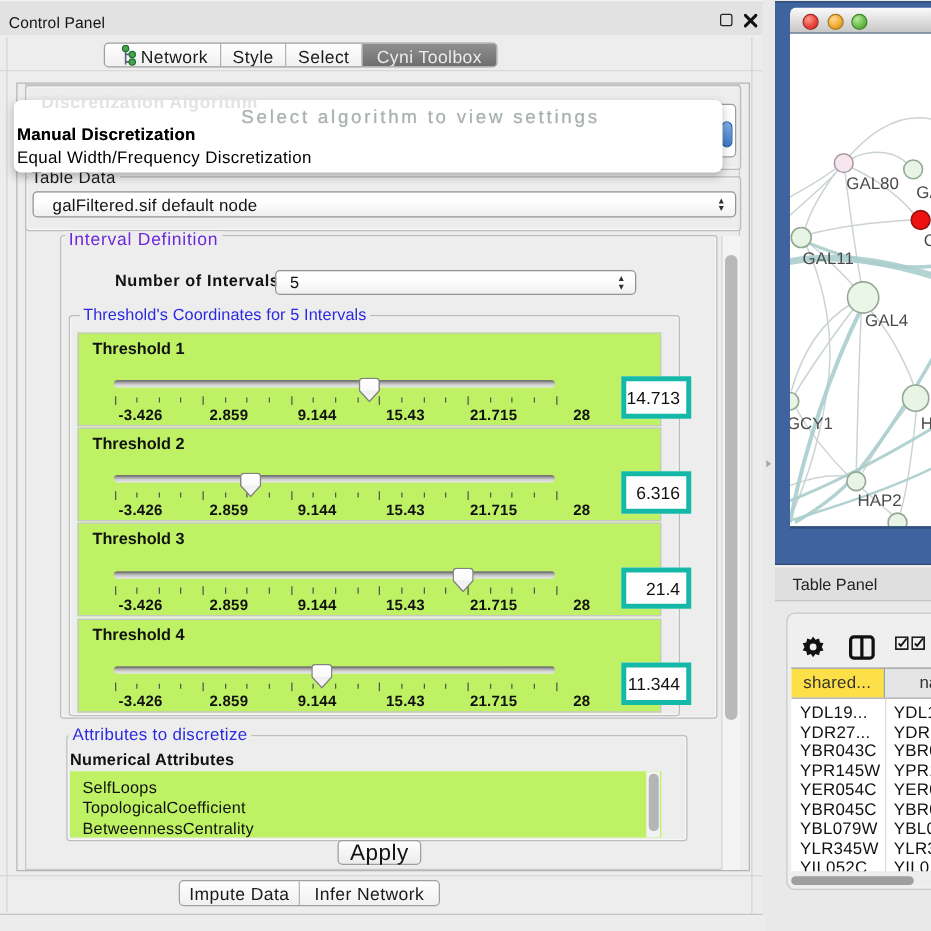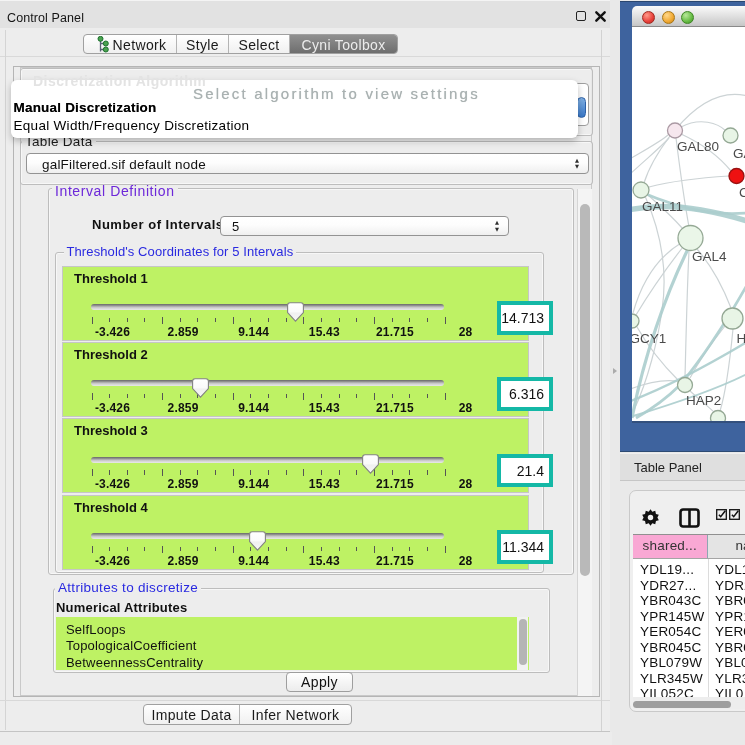--- a/index.html
+++ b/index.html
@@ -290,21 +290,21 @@
 
 <div class="grp" style="left:53px;top:587.5px;width:495px;height:83px;"></div>
 <div class="glab" style="left:55px;top:580.5px;color:#2a2ae0;font-size:13.5px;letter-spacing:0.3px;">Attributes to discretize</div>
 <div class="abs b t13" style="left:56px;top:599.5px;letter-spacing:0.2px;">Numerical Attributes</div>
 <div class="abs" style="left:56px;top:617px;width:473px;height:53px;background:#bef264;overflow:hidden;">
   <div style="position:absolute;left:10px;top:5px;font-size:13px;letter-spacing:0.2px;color:#111;line-height:16.3px;">SelfLoops<br>TopologicalCoefficient<br>BetweennessCentrality</div>
   <div style="position:absolute;right:1px;top:0;width:11px;height:53px;background:#f2f2f2;"></div>
   <div style="position:absolute;right:2.5px;top:2px;width:8px;height:46px;background:#b5b5b5;border-radius:4px;"></div>
 </div>
 
-<div class="abs" style="left:270px;top:672px;width:67px;height:20px;border:1px solid #9e9e9e;border-radius:4px;background:linear-gradient(180deg,#fff,#ececec);box-sizing:border-box;text-align:center;line-height:18.5px;font-size:14px;letter-spacing:0.4px;color:#111;margin-left:16px;">Apply</div>
+<div class="abs" style="left:270px;top:672px;width:67px;height:20px;border:1px solid #9e9e9e;border-radius:4px;background:linear-gradient(180deg,#fff,#ececec);box-sizing:border-box;text-align:center;line-height:18.5px;font-size:18px;letter-spacing:0.4px;color:#111;">Apply</div>
 
 <div class="abs" style="left:577px;top:189px;width:15px;height:507px;background:#f4f4f4;border-left:1px solid #d5d5d5;box-sizing:border-box;"></div>
 <div class="abs" style="left:580px;top:204px;width:9.5px;height:372px;background:#b9b9b9;border-radius:5px;"></div>
 
 <div class="tabgrp" style="left:143px;top:704px;height:21px;">
   <div class="tab" style="width:96px;line-height:21px;">Impute Data</div>
   <div class="tab" style="width:111px;line-height:21px;">Infer Network</div>
 </div>
 <div class="abs" style="left:0;top:700px;width:610px;height:1px;background:#d8d8d8;"></div>
 <div class="abs" style="left:0;top:731px;width:610px;height:1px;background:#c4c4c4;"></div>
@@ -392,21 +392,21 @@
 <svg class="abs" style="left:716px;top:509px;" width="11" height="11" viewBox="0 0 11 11">
     <rect x="0.7" y="0.7" width="9.6" height="9.6" fill="none" stroke="#111" stroke-width="1.3"></rect>
     <path d="M2.9 5.8 L4.7 7.7 L9.3 1.8" fill="none" stroke="#111" stroke-width="1.5"></path>
   </svg>
 <svg class="abs" style="left:728.5px;top:509px;" width="11" height="11" viewBox="0 0 11 11">
     <rect x="0.7" y="0.7" width="9.6" height="9.6" fill="none" stroke="#111" stroke-width="1.3"></rect>
     <path d="M2.9 5.8 L4.7 7.7 L9.3 1.8" fill="none" stroke="#111" stroke-width="1.5"></path>
   </svg>
 
 <div class="abs" style="left:633px;top:534px;width:112px;height:164px;background:#fff;border-top:1px solid #909090;overflow:hidden;">
-  <div style="position:absolute;left:0;top:0;width:74.5px;height:22.5px;background:#f9a8d4;border-right:1px solid #8fa6b2;box-sizing:border-box;text-align:center;font-size:13.5px;letter-spacing:0.2px;color:#333;line-height:22.5px;">shared...</div>
+  <div style="position:absolute;left:0;top:0;width:74.5px;height:22.5px;background:#fde047;border-right:1px solid #8fa6b2;box-sizing:border-box;text-align:center;font-size:13.5px;letter-spacing:0.2px;color:#333;line-height:22.5px;">shared...</div>
   <div style="position:absolute;left:74.5px;top:0;width:38px;height:22.5px;background:#e4e4e4;box-sizing:border-box;font-size:13.5px;color:#333;line-height:22.5px;padding-left:28px;">na</div>
   <div style="position:absolute;left:0;top:22.5px;width:112px;height:1px;background:#a5a5a5;"></div>
     <div style="position:absolute;left:74.5px;top:23.5px;width:1px;height:141px;background:#dcdcdc;"></div>
   <div style="position:absolute;left:7px;top:27px;font-size:13.5px;letter-spacing:0.2px;color:#111;line-height:15.5px;">YDL19...<br>YDR27...<br>YBR043C<br>YPR145W<br>YER054C<br>YBR045C<br>YBL079W<br>YLR345W<br>YIL052C</div>
   <div style="position:absolute;left:82px;top:27px;font-size:13.5px;letter-spacing:0.2px;color:#111;line-height:15.5px;">YDL1<br>YDR2<br>YBR0<br>YPR1<br>YER0<br>YBR0<br>YBL0<br>YLR3<br>YIL0</div>
 </div>
 <div class="abs" style="left:633px;top:697px;width:112px;height:12px;background:#ededed;"></div>
 <div class="abs" style="left:633px;top:700.5px;width:98px;height:7.5px;background:#9e9e9e;border-radius:4px;"></div>
 
 </body></html>

